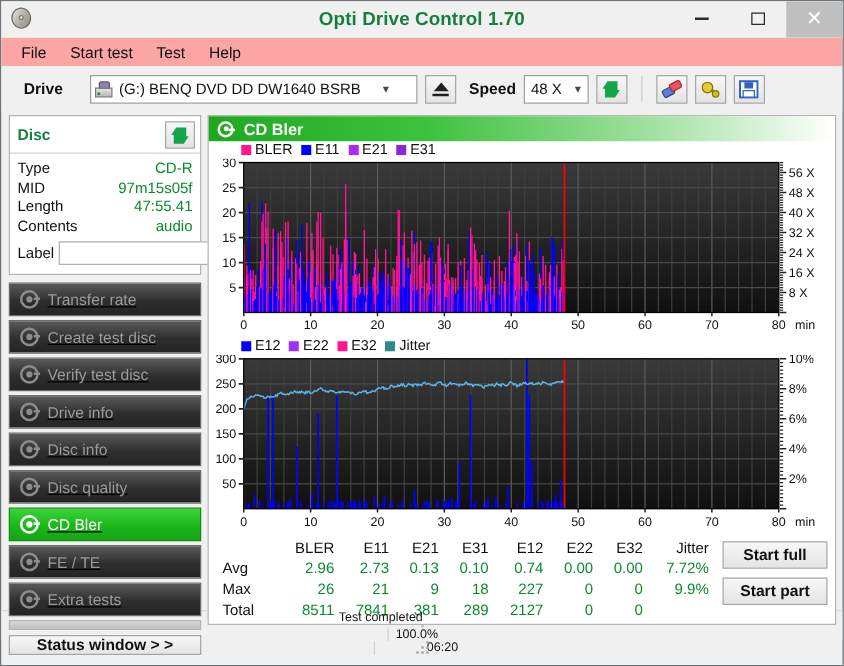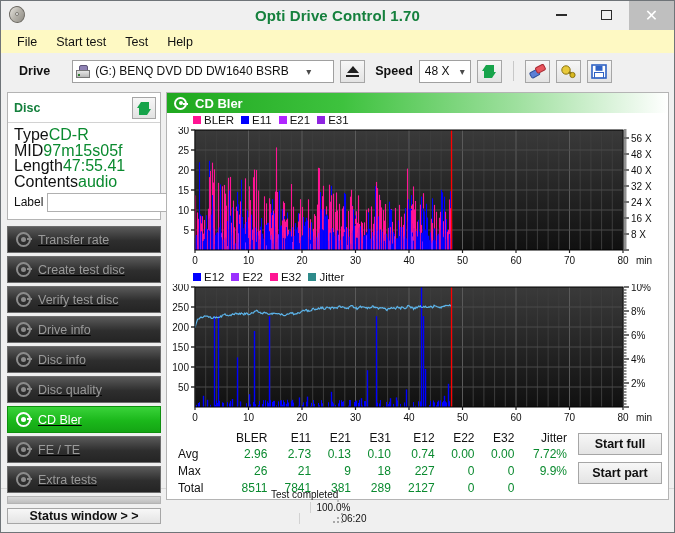--- a/index.html
+++ b/index.html
@@ -53,21 +53,21 @@
     color:#2b2b2b; font-size:13px; background:transparent; border:none;
   }
   #win-controls { margin-left:auto; display:flex; }
   #btn-close { background:#bfbfbf; color:#ffffff; font-size:16px; }
   .minglyph { display:block; width:11px; height:2px; background:#2b2b2b; }
   .maxglyph { display:block; width:11px; height:10px; border:1.6px solid #2b2b2b; }
 
   
   #menubar {
     height:23px; display:flex; align-items:center;
-    padding-left:8px; background:#fef9c3; gap:3px;
+    padding-left:8px; background:#fca5a5; gap:3px;
   }
   .menu-item {
     padding:2px 8px; font-size:12.5px; color:#111;
   }
 
   
   #drivebar {
     height:36px; display:flex; align-items:center;
     padding:0 6px; gap:6px; background:#f0f0f0;
   }
@@ -115,21 +115,21 @@
   #left { width:163px; padding:3px 3px 0 6px; display:flex; flex-direction:column; }
   #disc-panel {
     background:#ffffff; border:1px solid #b4b4b4; padding:0;
   }
   #disc-head {
     display:flex; align-items:center; justify-content:space-between;
     padding:4px 4px 3px 6px; border-bottom:1px solid #d2d2d2;
   }
   #disc-head .t { font-weight:bold; font-size:12.5px; color:#15803d; }
   #disc-rows { padding:4px 6px 4px 6px; }
-  .disc-row { display:flex; justify-content:flex-start; line-height:15.5px; font-size:16px; }
+  .disc-row { display:flex; justify-content:space-between; line-height:15.5px; font-size:12px; }
   .disc-row .k { color:#111; }
   .disc-row .v { color:#0a8a2f; }
   #label-row { display:flex; align-items:center; gap:4px; margin-top:2px; padding-bottom:2px; }
   #label-row .k { color:#111; font-size:12px; }
   #label-input {
     flex:1; height:19px; background:#ffffff; border:1px solid #b0b0b0;
   }
   .cdbtn {
     width:24px; height:22px; background:linear-gradient(#f7f7f7,#e2e2e2);
     border:1px solid #a6a6a6; display:flex; align-items:center; justify-content:center;

